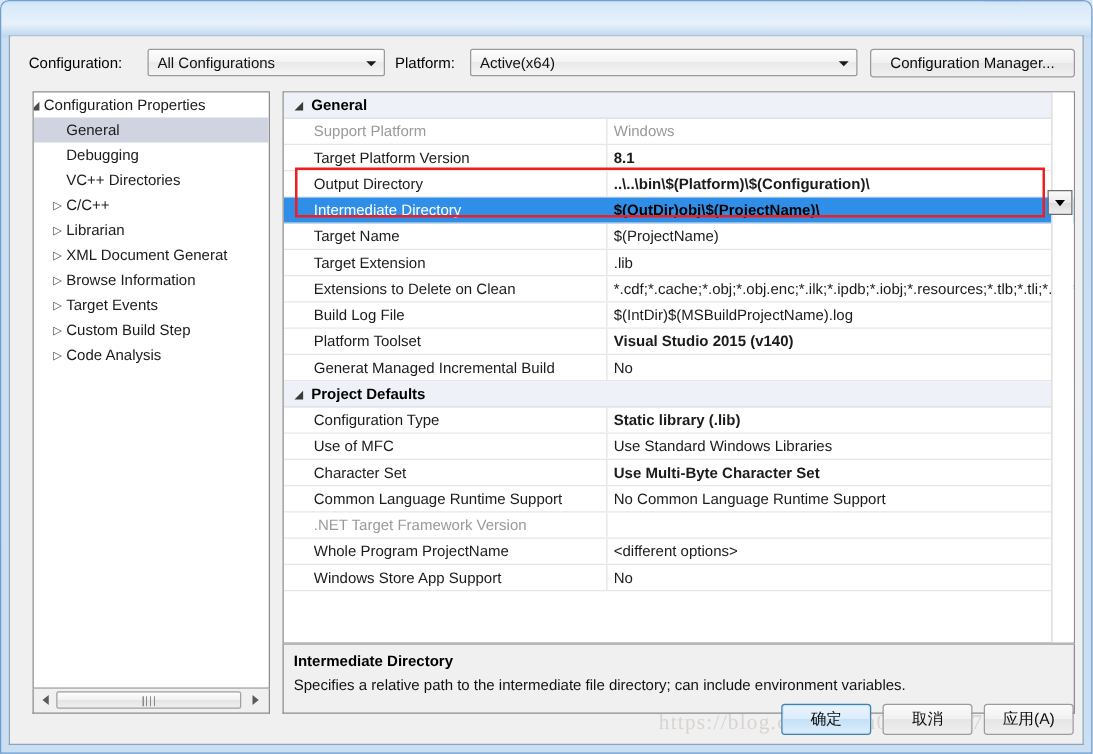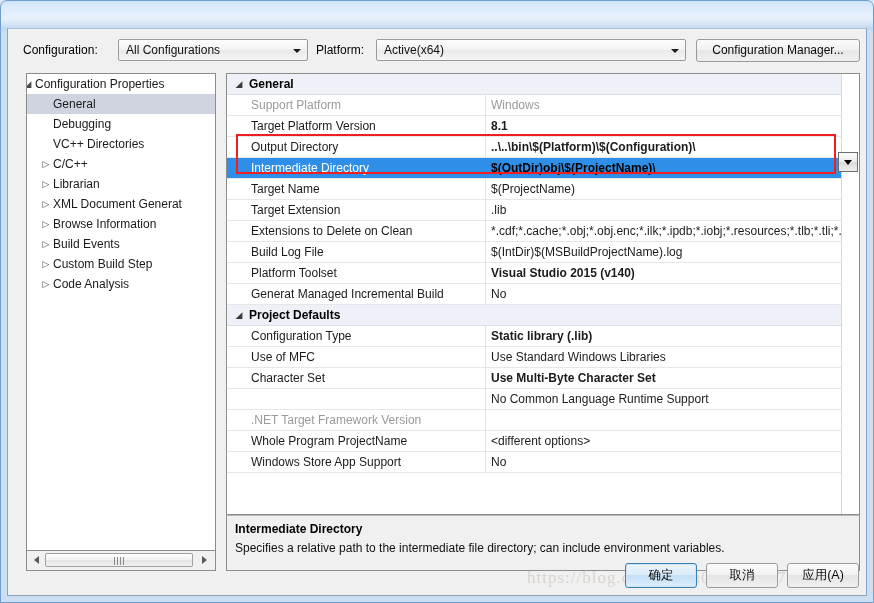--- a/index.html
+++ b/index.html
@@ -508,21 +508,21 @@
         <div class="tree-item">
           <span class="tw" style="left: 12px;">▷</span>
           <span class="tlabel" style="left: 26px;">XML Document Generat</span>
         </div>
         <div class="tree-item">
           <span class="tw" style="left: 12px;">▷</span>
           <span class="tlabel" style="left: 26px;">Browse Information</span>
         </div>
         <div class="tree-item">
           <span class="tw" style="left: 12px;">▷</span>
-          <span class="tlabel" style="left: 26px;">Build Events</span>
+          <span class="tlabel" style="left: 26px;">Target Events</span>
         </div>
         <div class="tree-item">
           <span class="tw" style="left: 12px;">▷</span>
           <span class="tlabel" style="left: 26px;">Custom Build Step</span>
         </div>
         <div class="tree-item">
           <span class="tw" style="left: 12px;">▷</span>
           <span class="tlabel" style="left: 26px;">Code Analysis</span>
         </div>
       </div>
@@ -609,20 +609,21 @@
           <span class="pname">Use of MFC</span>
           <span class="pval">Use Standard Windows Libraries</span>
         </div>
         <div class="prop-row">
           <span class="col-sep"></span>
           <span class="pname">Character Set</span>
           <span class="pval bold">Use Multi-Byte Character Set</span>
         </div>
         <div class="prop-row">
           <span class="col-sep"></span>
+          <span class="pname">Common Language Runtime Support</span>
           <span class="pval">No Common Language Runtime Support</span>
         </div>
         <div class="prop-row">
           <span class="col-sep"></span>
           <span class="pname dim">.NET Target Framework Version</span>
           <span class="pval dim"></span>
         </div>
         <div class="prop-row">
           <span class="col-sep"></span>
           <span class="pname">Whole Program ProjectName</span>

